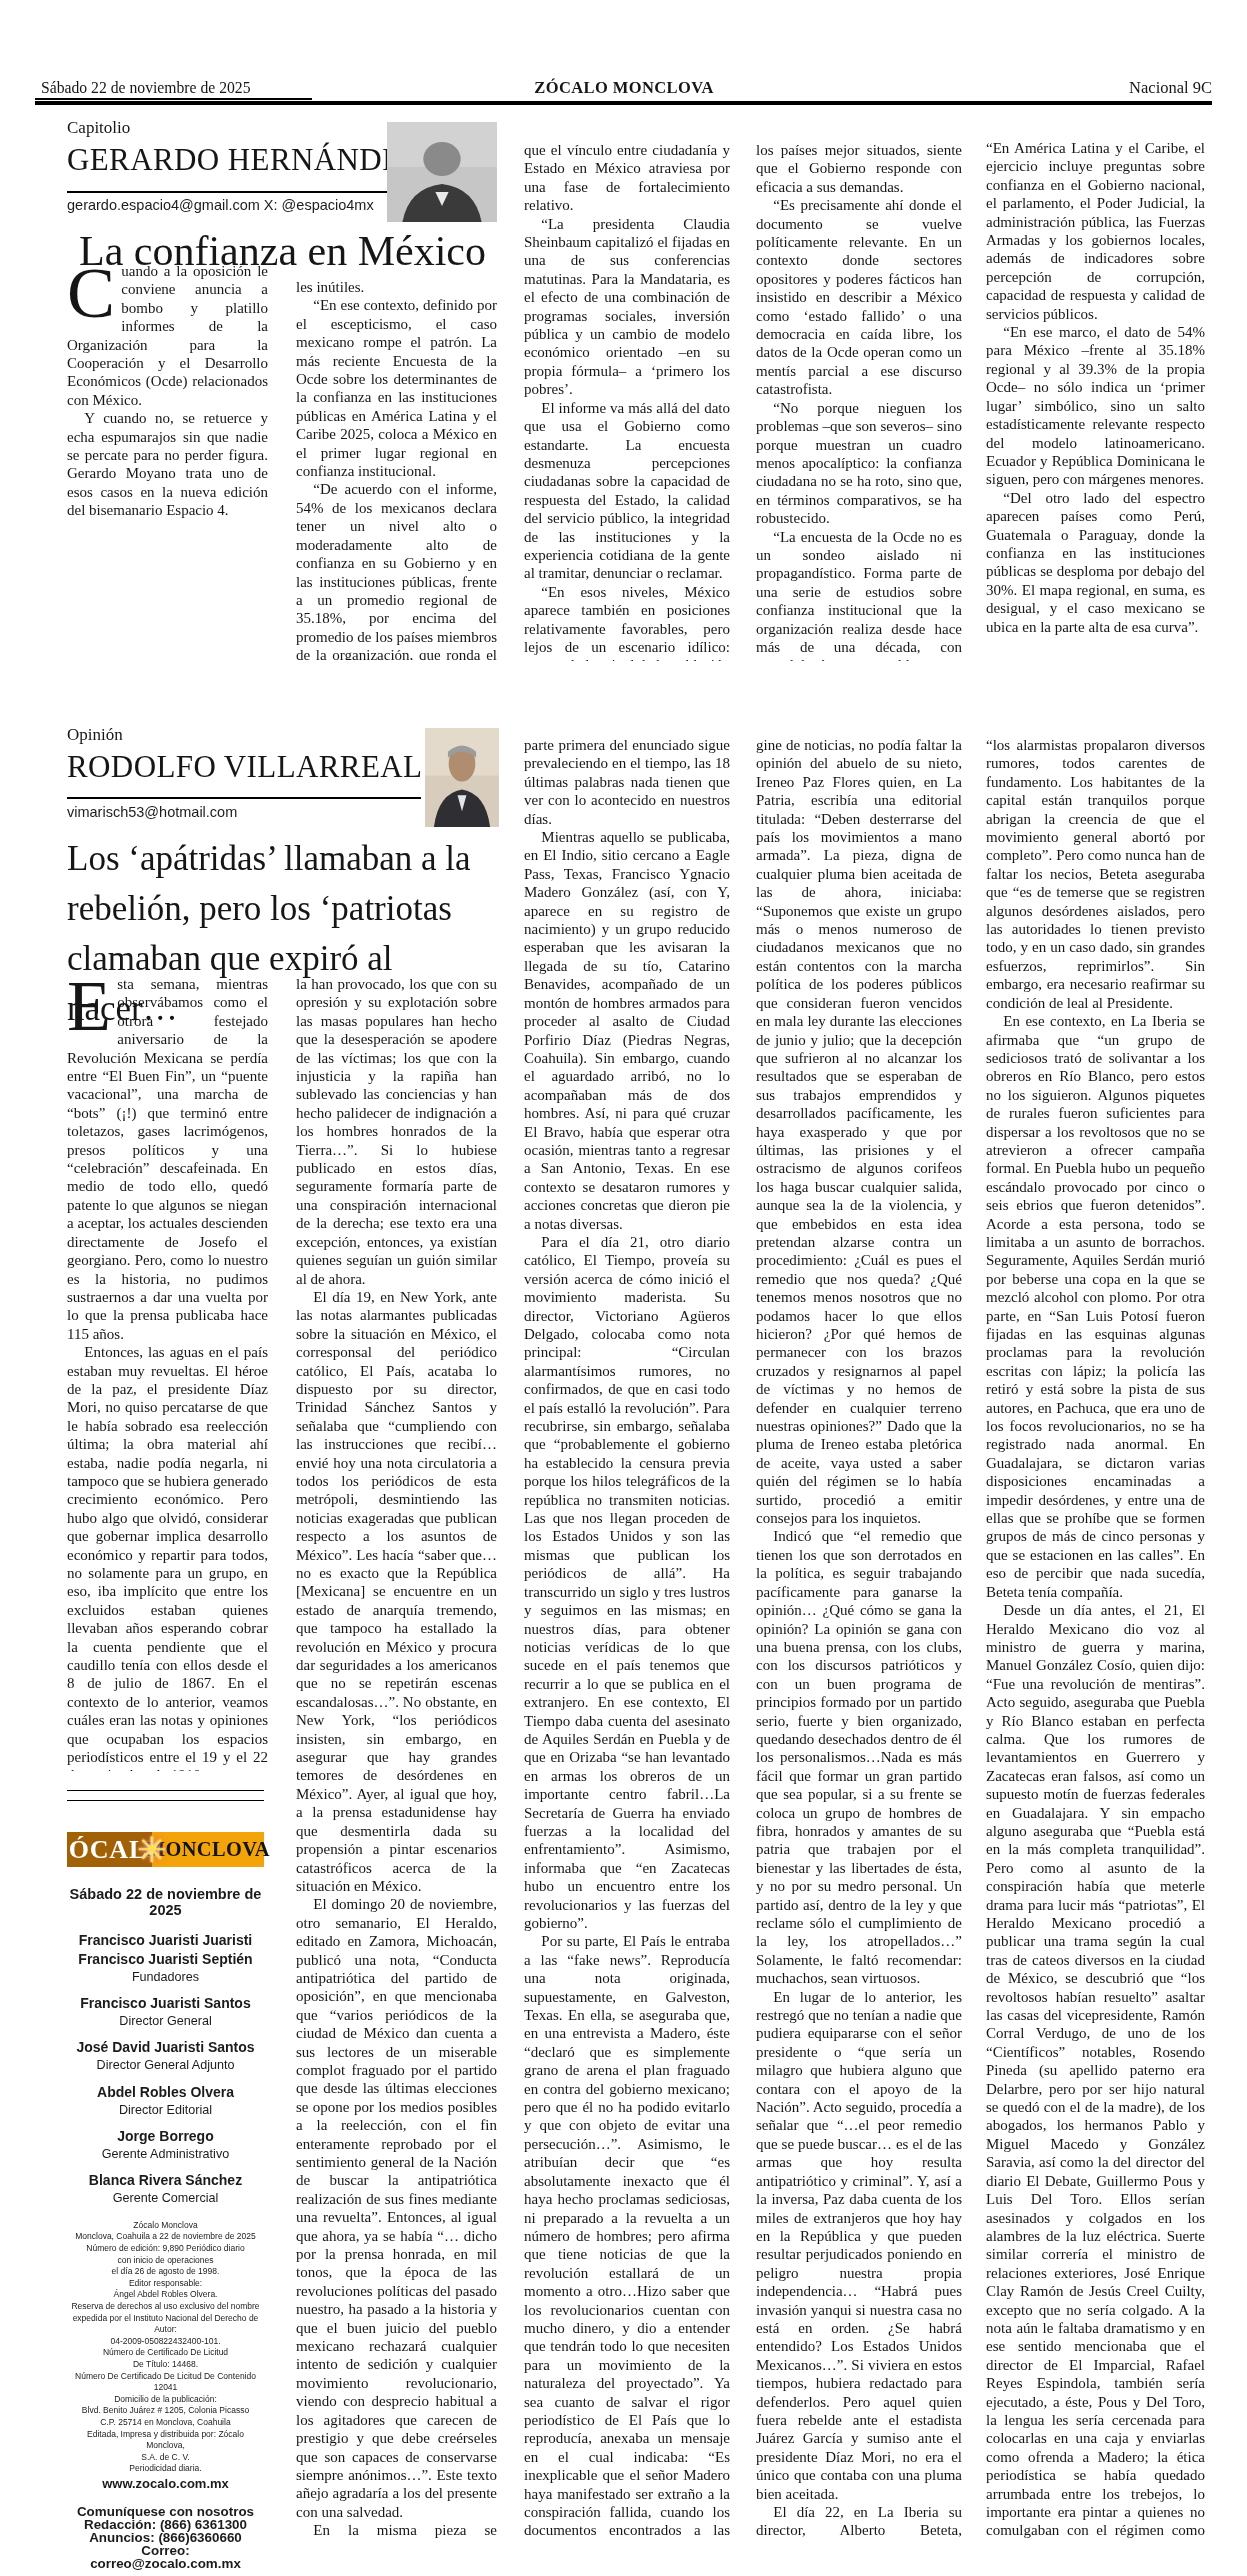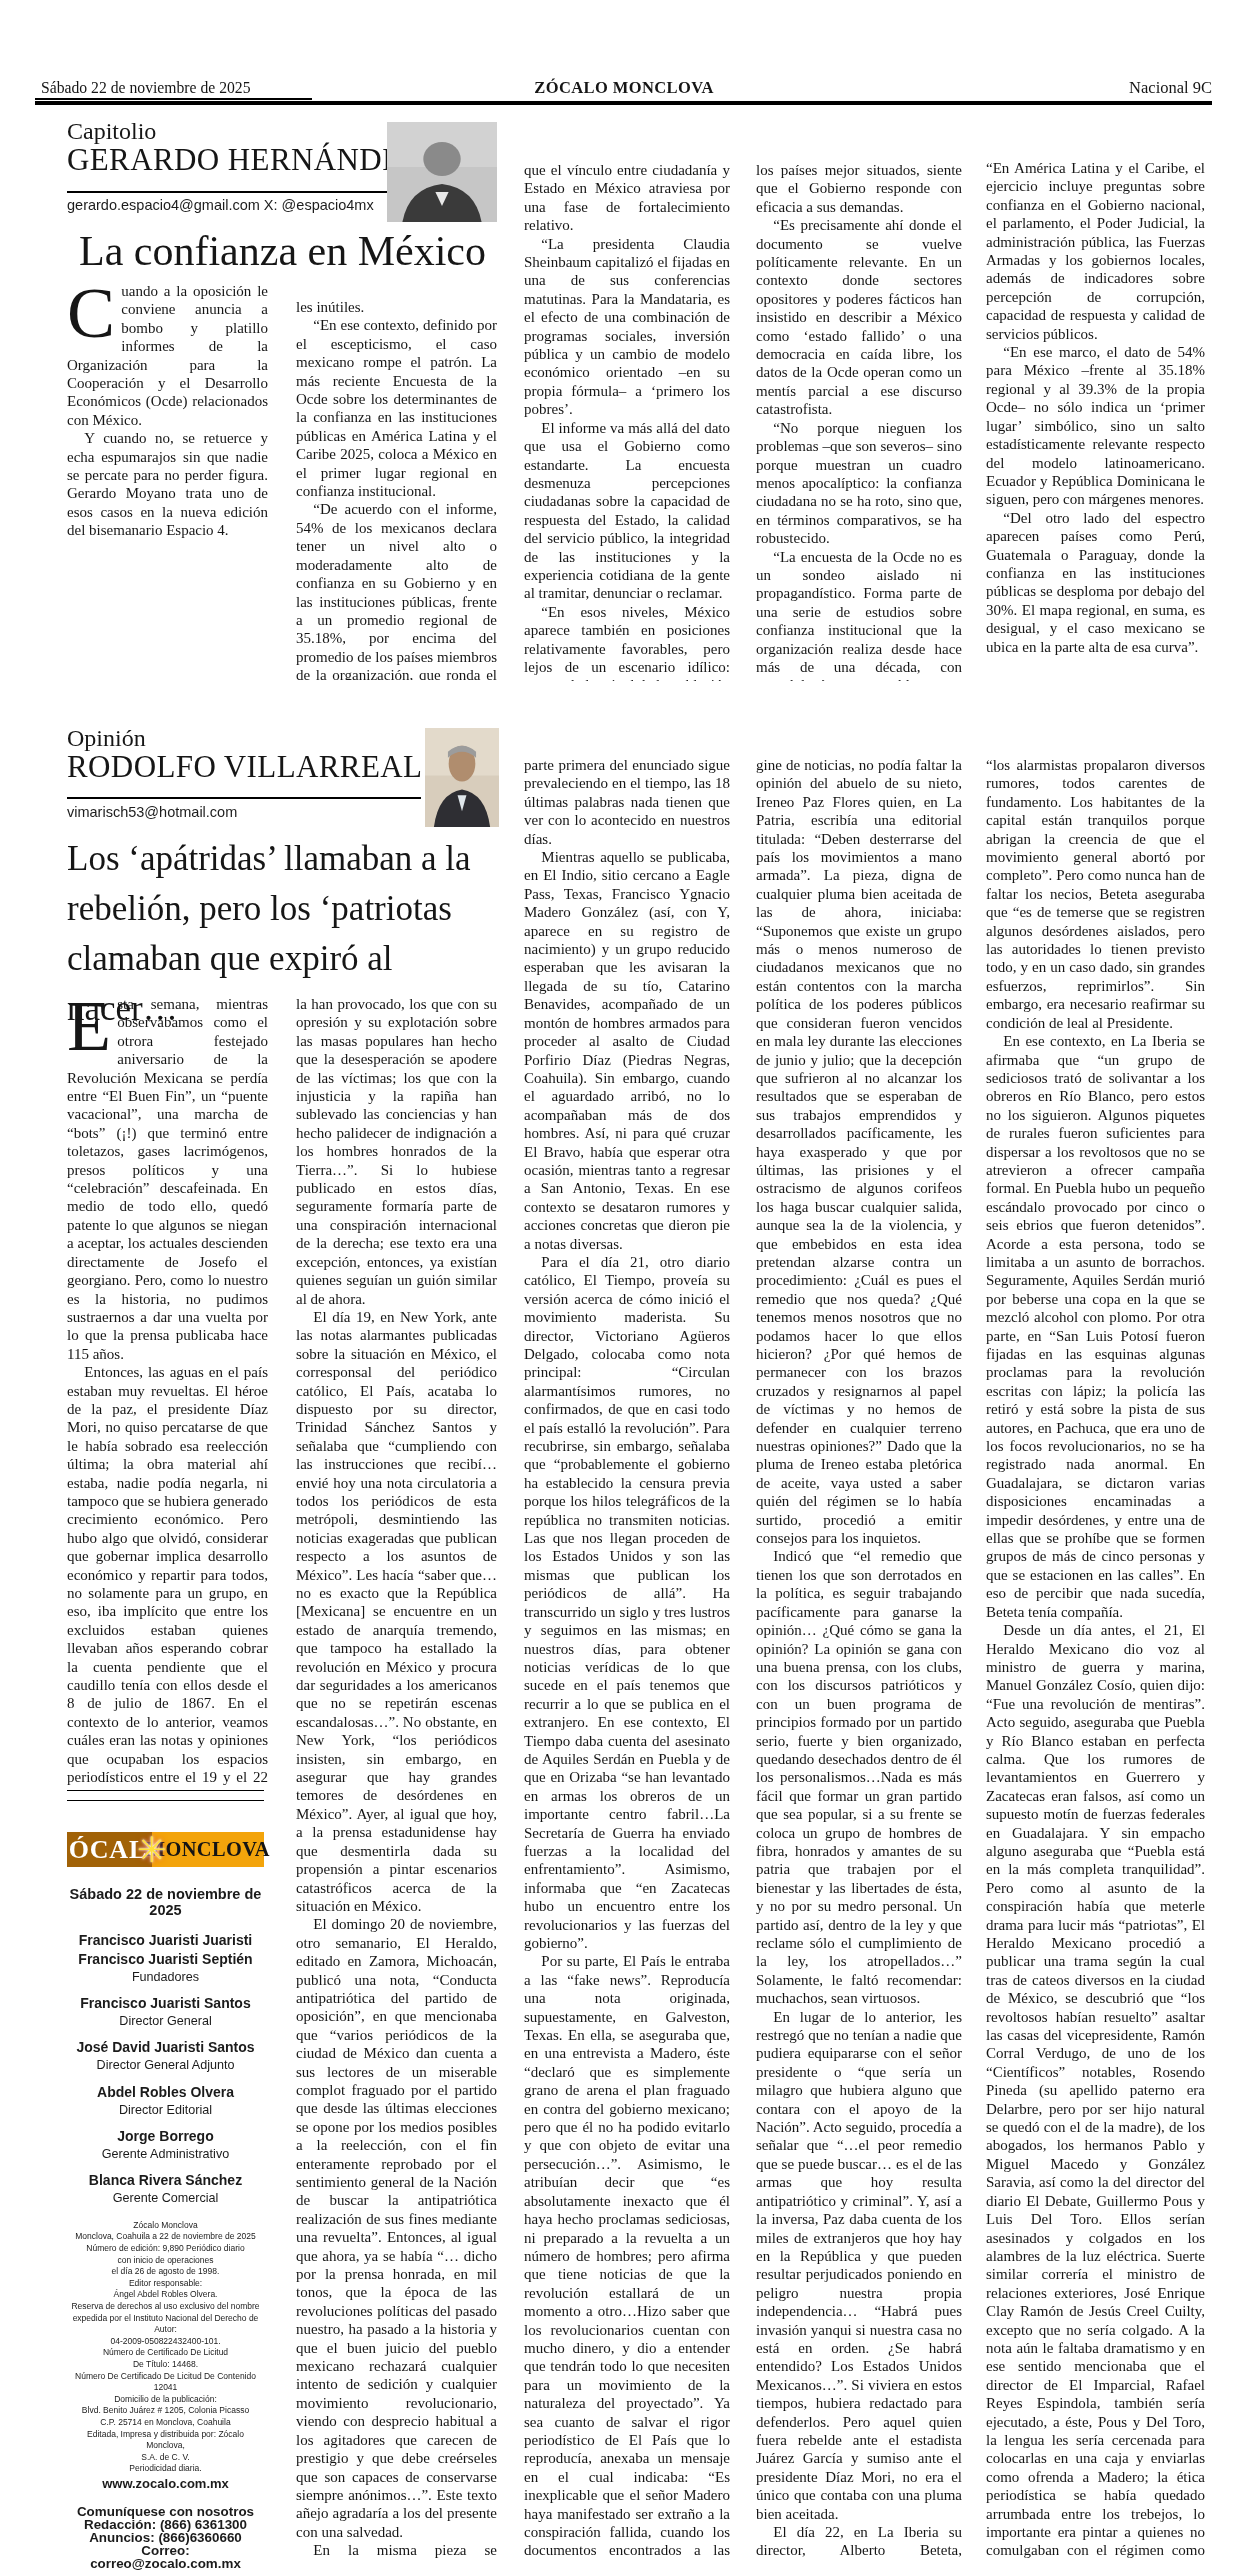--- a/index.html
+++ b/index.html
@@ -7,21 +7,21 @@
         font-family:"Liberation Serif",serif;color:#161616;overflow:hidden;}
 
   
   .top-date{position:absolute;left:41px;top:79px;font-size:15.7px;}
   .top-paper{position:absolute;left:0;top:78px;width:100%;text-align:center;font-weight:bold;font-size:16.5px;letter-spacing:0.4px;}
   .top-section{position:absolute;right:36px;top:78px;font-weight:normal;font-size:16.5px;}
   .date-rule{position:absolute;left:35px;top:98px;width:277px;height:1.6px;background:#000;}
   .thick-rule{position:absolute;left:35px;top:101px;width:1177px;height:3.9px;background:#000;}
 
   
-  .kicker{position:absolute;font-size:24px;}
+  .kicker{position:absolute;font-size:17px;}
   .author{position:absolute;font-size:31px;letter-spacing:0.4px;}
   .author-rule{position:absolute;height:2.4px;background:#000;}
   .email{position:absolute;font-family:"Liberation Sans",sans-serif;font-size:14.5px;color:#1d1d1d;}
   .kicker1{left:67px;top:118px;}
   .author1{left:67px;top:142px;}
   .rule1{left:67px;top:191px;width:371px;}
   .email1{left:67px;top:197px;}
   .headline1{position:absolute;left:67px;top:215px;font-size:42px;}
   .kicker2{left:67px;top:725px;}
   .author2{left:67px;top:749px;}
@@ -29,21 +29,21 @@
   .email2{left:67px;top:804px;}
   .headline2{position:absolute;left:67px;top:834px;width:444px;font-size:35px;line-height:50px;white-space:pre-line;}
 
   
   .photo{position:absolute;overflow:hidden;}
   .photo1{left:387px;top:122px;width:110px;height:100px;background:#c9c9c9;}
   .photo2{left:425px;top:728px;width:74px;height:99px;background:#d8cdbc;}
   .photo svg{display:block;width:100%;height:100%;}
 
   
-  .col{position:absolute;overflow:hidden;text-align:justify;font-size:15px;line-height:18.4px;margin-top:20px;}
+  .col{position:absolute;overflow:hidden;text-align:justify;font-size:15px;line-height:18.4px;}
   .col p{margin:0;}
   .col p + p{text-indent:17.3px;}
   .dropcap{float:left;font-size:72px;line-height:57px;padding:3.1px 6.3px 0 0;}
   .a1c1{left:67px;top:262px;width:201px;height:397px;}
   .a1c2{left:296px;top:278px;width:201px;height:382px;}
   .a1c3{left:524px;top:141px;width:206px;height:520px;}
   .a1c4{left:756px;top:141px;width:206px;height:520px;}
   .a1c5{left:986px;top:139px;width:219px;height:521px;}
   .a2c1{left:67px;top:975px;width:201px;height:796px;}
   .a2c2{left:296px;top:975px;width:201px;height:1565px;}

